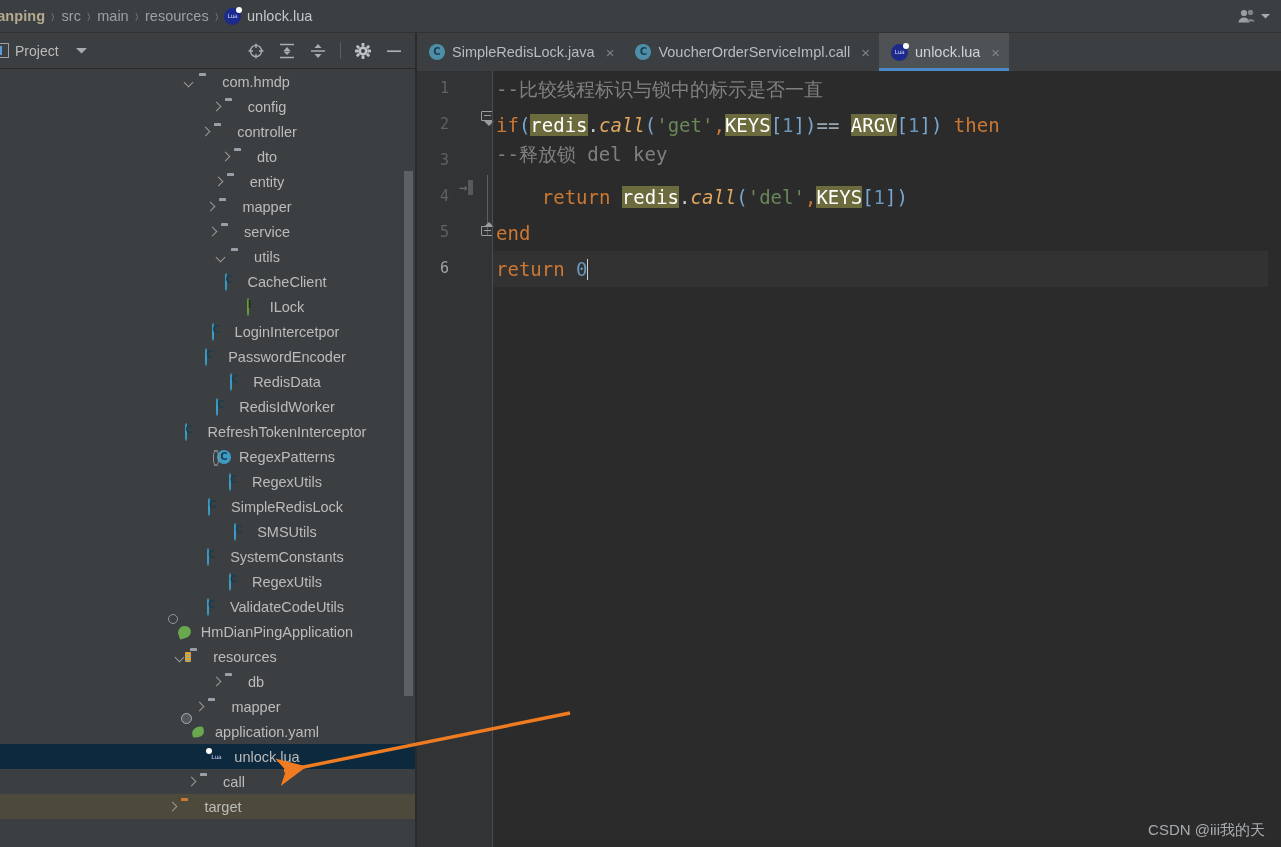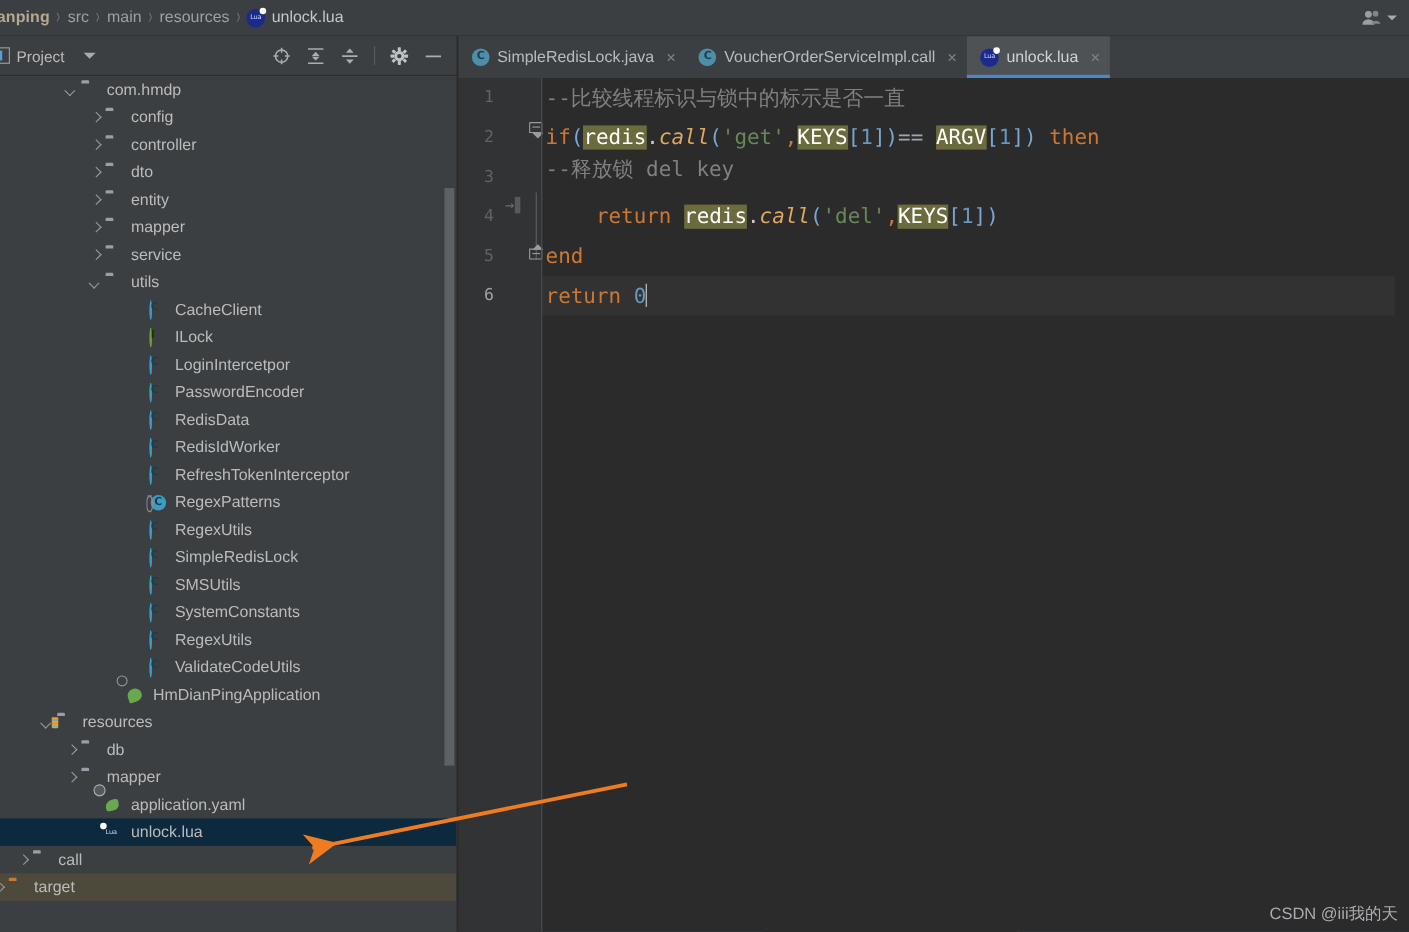--- a/index.html
+++ b/index.html
@@ -76,21 +76,21 @@
   .ti { width: 18px; height: 18px; position: relative; cursor: default; }
   .vdiv { width: 1px; height: 17px; background: #5a5d5f; }
 
   
   .tree {
     position: absolute; left: 0; top: 69px; width: 415px; height: 778px;
     background: #3c3f41; overflow: hidden;
   }
   .row {
     position: relative; height: 25px; display: flex; align-items: center;
-    font-size: 14.5px; color: #bbbbbb; white-space: nowrap;
+    font-size: 14.5px; color: #bbbbbb; white-space: nowrap; justify-content: center;
   }
   .row.selected { background: #0d293e; }
   .row.hovered  { background: #4d4a3c; }
   .arrow {
     width: 13px; height: 13px; flex: 0 0 auto; position: relative;
     margin-right: 3px;
   }
   .arrow.collapsed::before, .arrow.expanded::before {
     content: ""; position: absolute; border-style: solid;
     border-color: #9a9a9a;
@@ -312,21 +312,21 @@
     position: absolute; right: 0; top: 0; width: 13px; height: 776px;
     background: #2b2b2b;
   }
 
   
   .annot { position: absolute; left: 0; top: 0; width: 1281px; height: 847px;
            pointer-events: none; }
 
   
   .watermark {
-    position: absolute; right: 10px; bottom: 7px;
+    position: absolute; right: 16px; bottom: 7px;
     font-size: 15px; color: #a8acb0;
     font-family: "Liberation Sans", sans-serif;
     margin-left: 16px;
   }
 </style>
 </head>
 <body>
 
 <div id="app">
 

